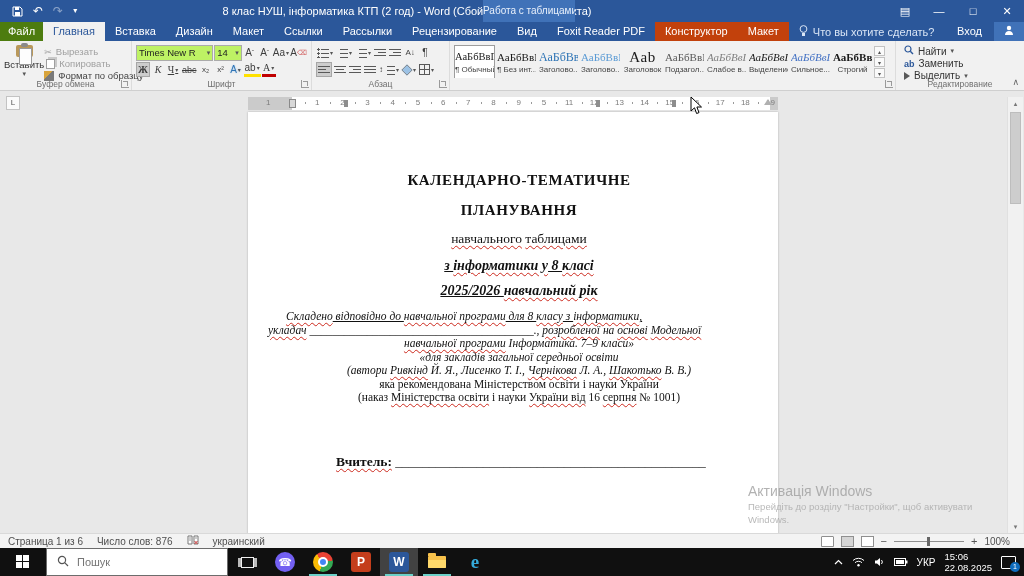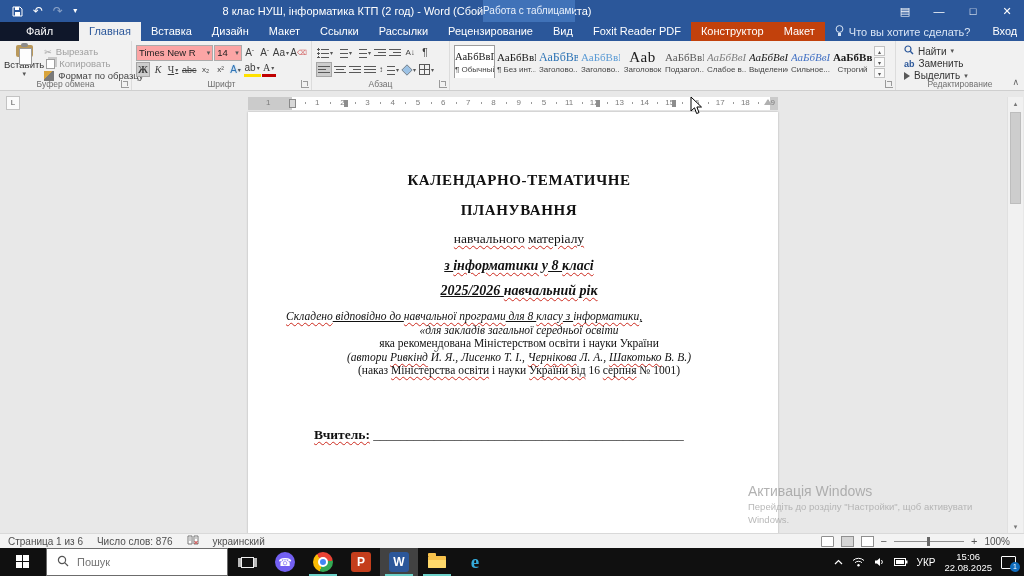--- a/index.html
+++ b/index.html
@@ -13,21 +13,21 @@
   .qat .dim{opacity:.45}
   .qat svg{display:block}
   .tb-title{position:absolute;left:150px;right:360px;top:0;height:22px;text-align:center;font-size:11px;line-height:22px;color:#fff;white-space:nowrap;overflow:hidden}
   .ctx-group{position:absolute;left:483px;top:0;width:92px;height:24px;background:#4072b8;color:#e8f0fb;font-size:10px;line-height:22px;text-align:center;white-space:nowrap;overflow:hidden}
   .winbtns{position:absolute;right:0;top:0;height:22px;display:flex}
   .winbtn{width:34px;height:22px;font-size:11px;line-height:22px;text-align:center;color:#fff;cursor:pointer}
 
   
   .tabrow{position:absolute;left:0;top:22px;width:1024px;height:19px;background:#2b579a;display:flex;align-items:stretch;color:#fff;font-size:11px}
   .rtab{padding:0 10px;line-height:19px;white-space:nowrap;cursor:pointer}
-  .rtab.file{background:#0f172a;padding:0 26px}
+  .rtab.file{background:#4d7c0f;padding:0 8px}
   .rtab.active{background:#f1f1f1;color:#2b579a}
   .rtab.ctx{background:#c2410c}
   .tellme{display:flex;align-items:center;gap:5px;padding:0 10px;color:#d9e5f5;white-space:nowrap}
   .tabrow-right{margin-left:auto;display:flex;align-items:stretch}
   .signin{line-height:19px;padding:0 12px;white-space:nowrap;cursor:pointer}
   .share{display:flex;align-items:center;gap:5px;background:#4072b8;padding:0 10px;white-space:nowrap;cursor:pointer}
 
   
   .ribbon{position:absolute;left:0;top:41px;width:1024px;height:50px;background:#f1f1f1;border-bottom:1px solid #cfcfcf;display:flex}
   .rgroup{position:relative;height:100%;border-right:1px solid #dcdcdc;padding:3px 4px 12px 4px}
@@ -46,21 +46,21 @@
   .paste .pa{font-size:7px;color:#555}
   .clipcol{display:flex;flex-direction:column;gap:1px;padding-top:2px}
   .smbtn{display:flex;align-items:center;gap:4px;height:13px;font-size:9.5px;color:#444;white-space:nowrap;cursor:pointer}
   .smbtn.dis{color:#a0a0a0}
   .ico-copy{width:9px;height:10px;border:1px solid #9f9f9f;background:#fff;box-shadow:2px -2px 0 -0px #c9c9c9;margin-left:2px}
   .ico-brush{width:10px;height:10px;background:linear-gradient(135deg,#d8a43c 0 45%,#7a7a7a 45%)}
 
   
   .g-font{width:180px}
   .frow{display:flex;align-items:center;gap:1px;height:17px}
-  .fbox{background:#fca5a5;border:1px solid #ababab;height:16px;display:flex;align-items:center;font-size:9.5px;color:#222;padding:0 2px;cursor:pointer}
+  .fbox{background:#bef264;border:1px solid #ababab;height:16px;display:flex;align-items:center;font-size:9.5px;color:#222;padding:0 2px;cursor:pointer}
   .fname{width:86px;justify-content:space-between}
   .fsize{width:30px;justify-content:space-between}
   .mb{min-width:14px;height:15px;display:flex;align-items:center;justify-content:center;font-size:10px;color:#3d3d3d;padding:0 1px;cursor:pointer;white-space:nowrap}
   .mb .dd{font-size:6px;color:#555;margin-left:1px}
   .mb.pressed{background:#cdcdcd;border:1px solid #a6a6a6}
   .mb.serifb{font-family:"Liberation Serif",serif;font-weight:bold}
   .mb.serifi{font-family:"Liberation Serif",serif;font-style:italic}
   .mb.serifu{font-family:"Liberation Serif",serif;text-decoration:underline}
   .mb.strike{text-decoration:line-through;font-size:9px}
   .mb.sup{font-size:8px}
@@ -123,21 +123,21 @@
   .doc-content{padding:53px 8px 0 20px;font-family:"Liberation Serif","DejaVu Serif",serif;color:#111}
   .dline{text-align:center;white-space:nowrap}
   .dline.t1{font-weight:bold;font-size:15px;line-height:30px;letter-spacing:.6px}
   .dline.t2{font-size:13.5px;line-height:28px}
   .dline.t3{font-size:14px;font-weight:bold;font-style:italic;line-height:25px}
   .dline.body{font-size:11.5px;line-height:13.5px}
   .dline.i{font-style:italic}
   .dline.u span{text-decoration-line:underline;text-decoration-thickness:1px}
   .dline.ind{text-align:left;text-indent:18px;margin-top:7px}
   .dline.left{text-align:left}
-  .dline.teacher{text-align:left;margin-top:49px;margin-left:46px;font-size:13.5px}
+  .dline.teacher{text-align:left;margin-top:49px;margin-left:68px;font-size:13.5px}
   .sp{text-decoration-line:underline;text-decoration-style:wavy;text-decoration-color:#cc2a1e;text-decoration-thickness:1px;text-underline-offset:2px}
   .u .sp{text-decoration-line:underline;text-decoration-style:wavy;text-decoration-color:#cc2a1e}
   .bld{font-weight:bold}
 
   
   .vscroll{position:absolute;right:1px;top:97px;width:16px;height:436px;background:#f1f1f1;border-left:1px solid #e0e0e0}
   .vs-up,.vs-down{position:absolute;left:0;width:100%;height:13px;font-size:7px;color:#777;text-align:center;line-height:13px;cursor:pointer}
   .vs-up{top:0}.vs-down{bottom:0}
   .vs-thumb{position:absolute;left:2px;top:15px;width:11px;height:92px;background:#cdcdcd;border:1px solid #bdbdbd;cursor:pointer}
 
@@ -181,21 +181,21 @@
   .icon-word{background:#2b579a;border-radius:3px;color:#fff;font-weight:bold;font-size:12px}
   .icon-file-explorer{position:relative}
   .icon-file-explorer i{position:absolute;left:1px;top:4px;width:18px;height:12px;background:#f7c14b;border-radius:1px}
   .icon-file-explorer i::before{content:"";position:absolute;left:0;top:-3px;width:8px;height:3px;background:#f7c14b;border-radius:1px 1px 0 0}
   .icon-file-explorer i::after{content:"";position:absolute;left:0;bottom:0;width:18px;height:8px;background:#ffd96b;border-radius:0 0 1px 1px}
   .icon-edge{color:#35abdb;font-weight:bold;font-size:19px;font-family:"Liberation Serif",serif;line-height:20px}
   .tray{margin-left:auto;display:flex;align-items:center;gap:9px;padding-right:8px}
   .tray-item{color:#fff;font-size:10px;display:flex;align-items:center;cursor:pointer}
   .tray svg{display:block}
   .lang{font-size:10px}
-  .clock{text-align:center;font-size:9.5px;line-height:11px}
+  .clock{text-align:left;font-size:9.5px;line-height:11px}
   .notif{position:relative;width:15px;height:13px;border:1px solid #fff;border-radius:1px}
   .notif .badge{position:absolute;right:-5px;bottom:-4px;width:10px;height:10px;border-radius:50%;background:#0f6cbd;color:#fff;font-size:7px;line-height:10px;text-align:center}
 </style>
 </head>
 <body>
 
 <div class="titlebar">
   <div class="qat">
     <span>
         <svg width="11" height="11" viewBox="0 0 11 11">
@@ -488,27 +488,29 @@
   <span class="rmark" style="left:96px"></span>
   <span class="rmark" style="left:348px"></span>
   <span class="rmark" style="left:424px"></span>
 </div>
 
 <div class="docarea">
   <div class="page">
     <div class="doc-content" id="doc-content">
         <div class="dline t1"><span>КАЛЕНДАРНО-ТЕМАТИЧНЕ</span></div>
         <div class="dline t1"><span>ПЛАНУВАННЯ</span></div>
-        <div class="dline t2"><span class="sp">навчального</span><span> </span><span class="sp">матеріалу</span></div>
+        <div class="dline t2"><span class="sp">навчального</span><span> </span><span class="sp">таблицами</span></div>
         <div class="dline t3 u"><span>з </span><span class="sp">інформатики у</span><span>  8 </span><span class="sp">класі</span></div>
         <div class="dline t3 u"><span>2025/2026 </span><span class="sp">навчальний рік</span></div>
         <div class="dline body i u ind"><span class="sp">Складено</span><span>  відповідно до </span><span class="sp">навчальної програми</span><span> для 8 </span><span class="sp">класу</span><span> з </span><span class="sp">інформатики</span><span>,</span></div>
+        <div class="dline body i left"><span class="sp">укладач</span><span> _______________________________________.,  </span><span class="sp">розробленої</span><span> на </span><span class="sp">основі</span><span> </span><span class="sp">Модельної</span></div>
+        <div class="dline body i"><span class="sp">навчальної програми</span><span>  Інформатика. 7–9 класи»</span></div>
         <div class="dline body i"><span>«для закладів загальної середньої освіти</span></div>
+        <div class="dline body i"><span>(автори </span><span class="sp">Ривкінд</span><span> Й. Я., Лисенко Т. І., </span><span class="sp">Чернікова</span><span> Л. А., </span><span class="sp">Шакотько</span><span> В. В.)</span></div>
         <div class="dline body"><span>яка рекомендована Міністерством освіти і науки України</span></div>
-        <div class="dline body i"><span>(автори </span><span class="sp">Ривкінд</span><span> Й. Я., Лисенко Т. І., </span><span class="sp">Чернікова</span><span> Л. А., </span><span class="sp">Шакотько</span><span> В. В.)</span></div>
         <div class="dline body"><span>(наказ </span><span class="sp">Міністерства освіти</span><span> і науки </span><span class="sp">України від</span><span> 16 </span><span class="sp">серпня</span><span> № 1001)</span></div>
         <div class="dline teacher"><span class="sp bld">Вчитель:</span><span> ______________________________________________</span></div>
       </div>
   </div>
 </div>
 
 <div class="watermark">
   <div class="wm-title">Активація Windows</div>
   <div class="wm-body">Перейдіть до розділу "Настройки", щоб активувати Windows.</div>
 </div>

